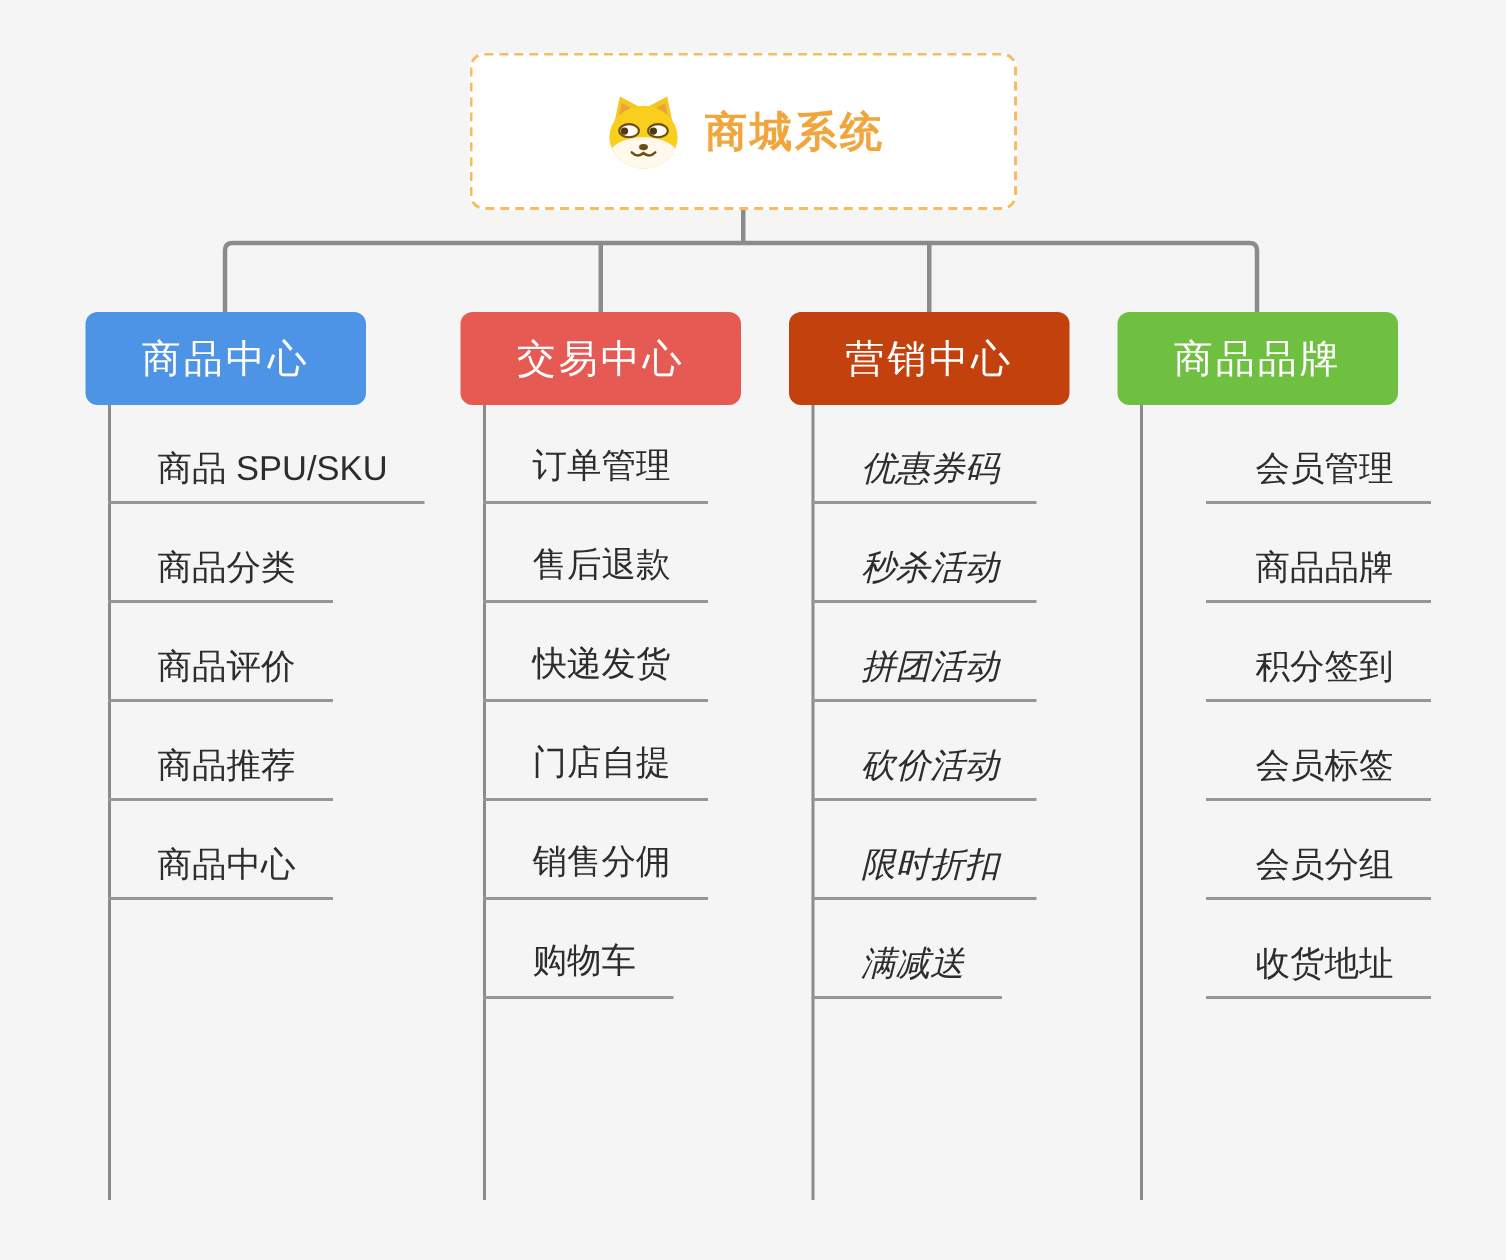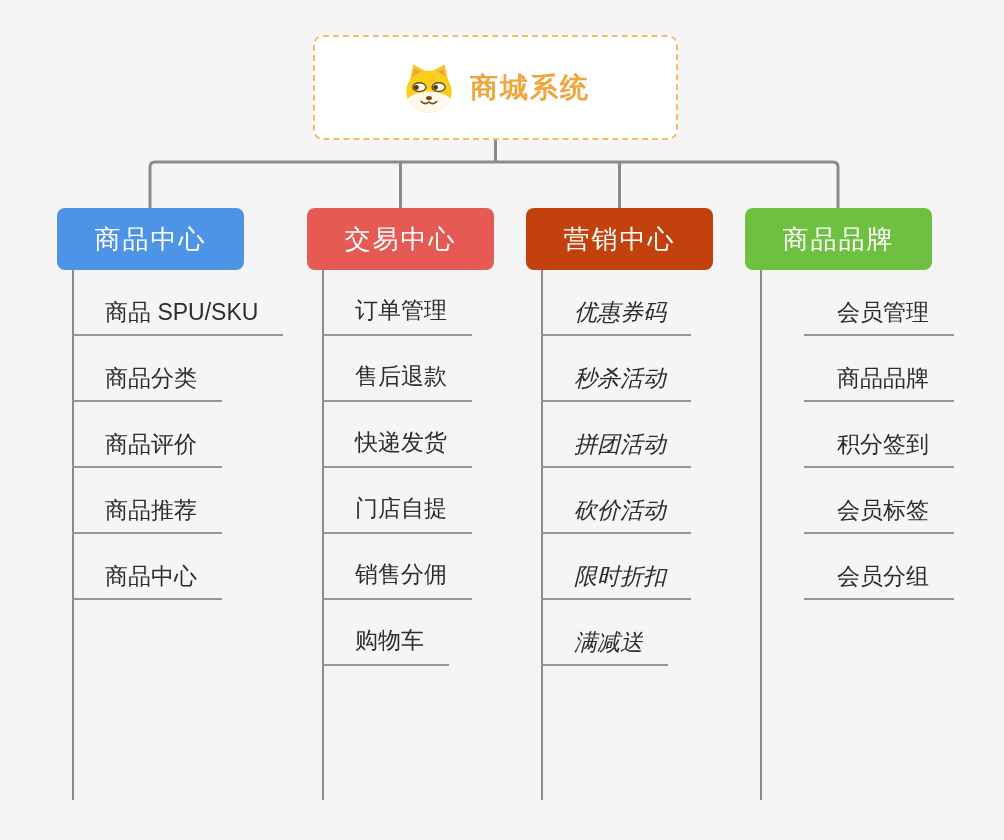--- a/index.html
+++ b/index.html
@@ -114,15 +114,16 @@
     <div class="item">限时折扣</div>
     <div class="item">满减送</div>
   </div>
 
   <div class="branch-items ib3">
     <div class="item">会员管理</div>
     <div class="item">商品品牌</div>
     <div class="item">积分签到</div>
     <div class="item">会员标签</div>
     <div class="item">会员分组</div>
+    <div class="item">收货地址</div>
   </div>
 
 </div>
 
 </body></html>

